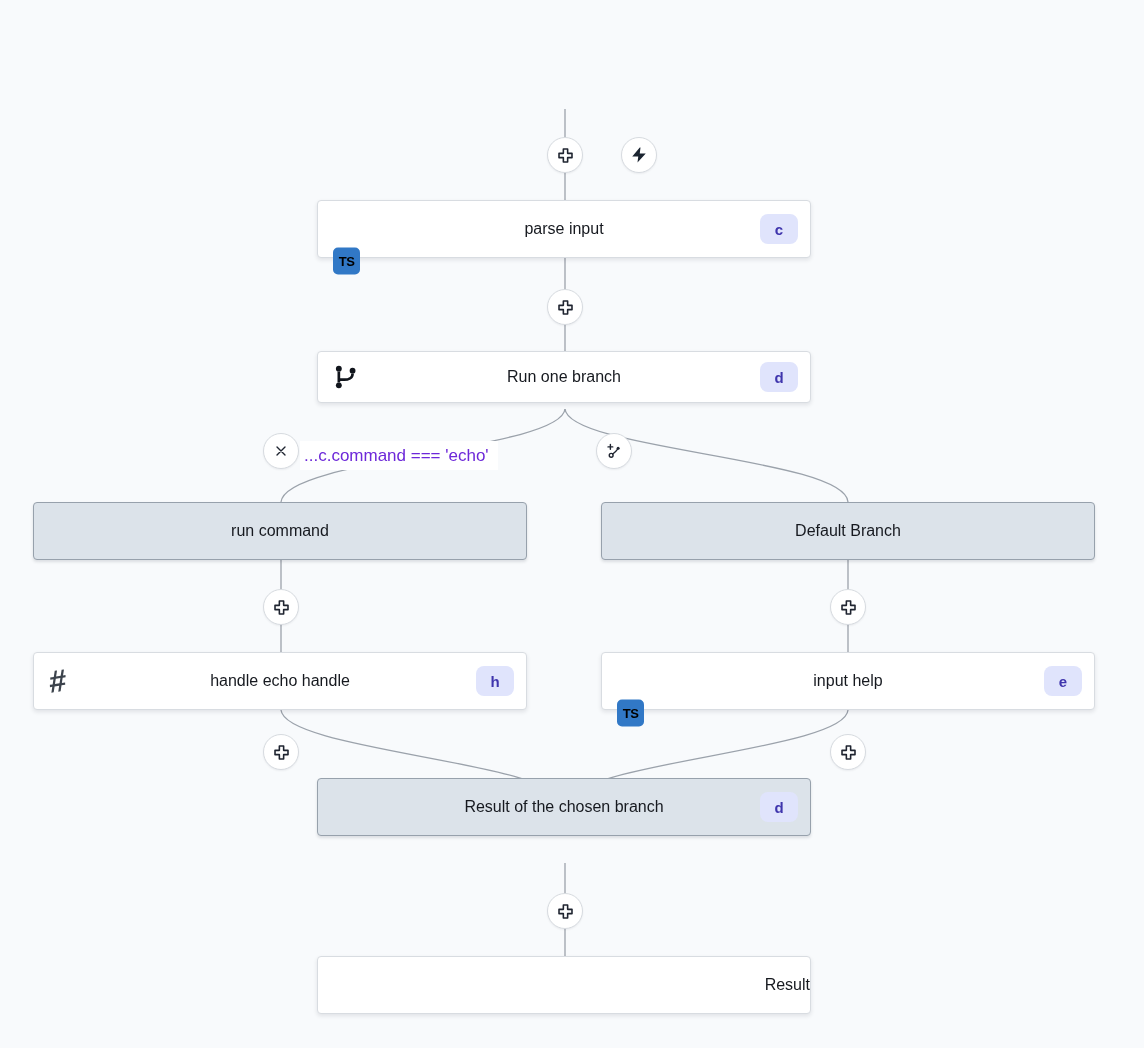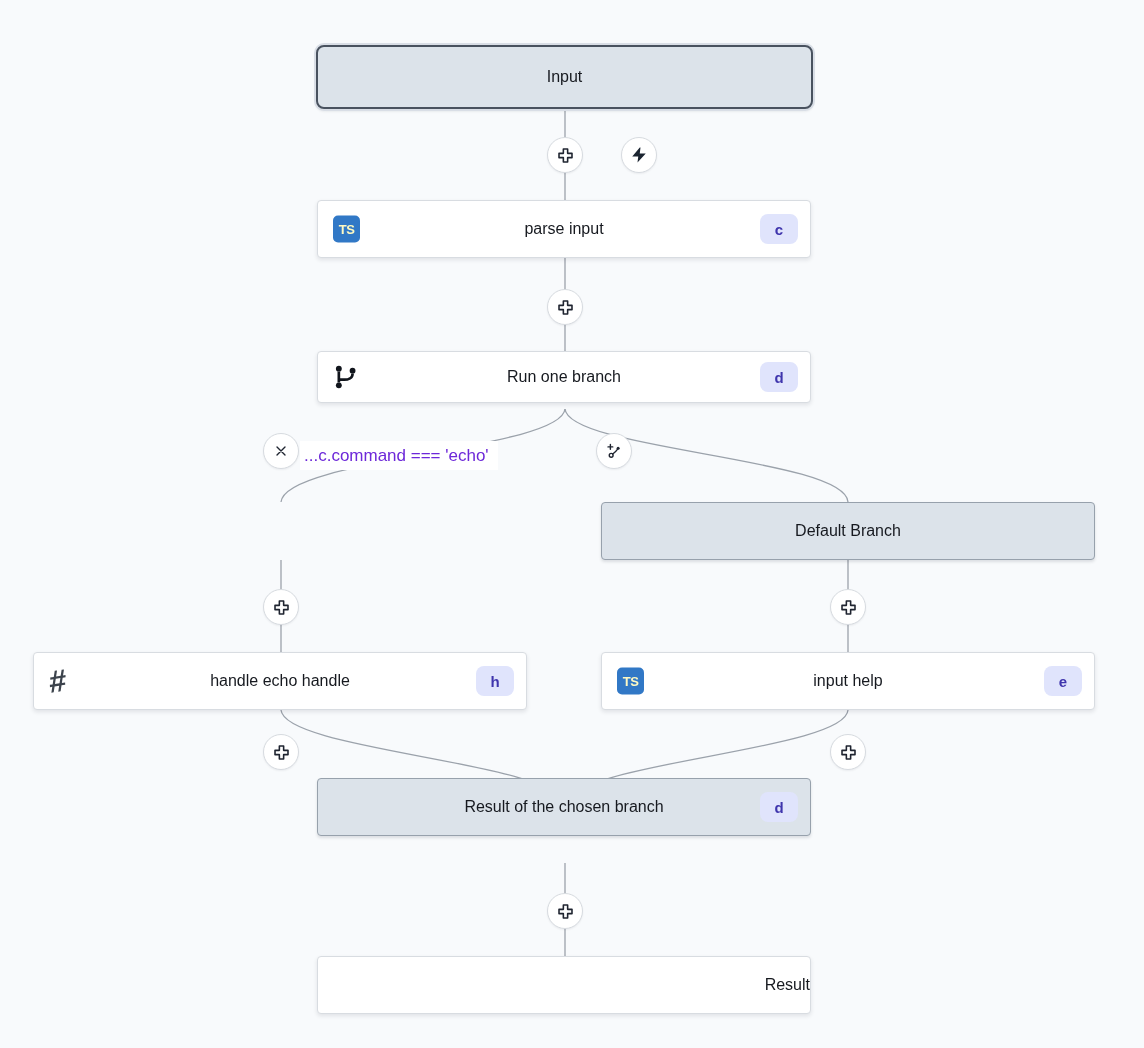--- a/index.html
+++ b/index.html
@@ -41,23 +41,23 @@
     box-shadow:0 0 0 2px #d9dee6, 0 2px 3px rgba(15,23,42,.12);
   }
   .node-icon{
     position:absolute;left:15px;top:50%;
     transform:translateY(-50%);
     display:flex;align-items:center;justify-content:center;
   }
   .ts-icon{
     width:27px;height:27px;
     background:#3178c6;border-radius:5px;
-    color:#fef9c3;font-weight:700;font-size:13px;
+    color:#000000;font-weight:700;font-size:13px;
     letter-spacing:-0.5px;
-    display:flex;align-items:center;justify-content:center;
+    display:flex;align-items:center;justify-content:center;margin-top:32px;
   }
   .hash-icon{
     font-size:31px;font-weight:900;color:#3c434c;
     transform:translateY(-50%) rotate(-9deg) skewX(-6deg);
     line-height:1;
   }
   .badge{
     position:absolute;right:12px;top:50%;
     transform:translateY(-50%);
     min-width:38px;height:30px;
@@ -94,23 +94,20 @@
     <path d="M565 258 L565 351"></path>
     <path d="M565 409 C561 450 285 458 281 502"></path>
     <path d="M565 409 C569 450 845 458 848 502"></path>
     <path d="M281 560 L281 652"></path>
     <path d="M848 560 L848 652"></path>
     <path d="M281 710 C285 751 561 762 565 805"></path>
     <path d="M848 710 C845 751 569 762 565 805"></path>
     <path d="M565 863 L565 956"></path>
   </svg>
 
-  <div class="node node-input" style="left:316px;top:45px;width:497px;height:64px;">
-    <span class="label">Input</span>
-  </div>
 
   <button class="circle-btn" style="left:547px;top:137px;">
     <svg width="19" height="19" viewBox="0 0 24 24">
       <path d="M9.3 3.8 h5.4 v5.5 h5.5 v5.4 h-5.5 v5.5 h-5.4 v-5.5 H3.8 V9.3 h5.5 Z" fill="#ffffff" stroke="#1f2430" stroke-width="2" stroke-linejoin="round"></path>
     </svg>
   </button>
   <button class="circle-btn" style="left:621px;top:137px;">
     <svg width="18" height="18" viewBox="0 0 24 24">
       <path d="M13 2 3 14 h8 l-1 8 L21 10 h-8 l1-8 Z" fill="#1b2430"></path>
     </svg>
@@ -150,20 +147,23 @@
   <div class="cond-label">...c.command === 'echo'</div>
   <button class="circle-btn" style="left:596px;top:433px;">
     <svg width="19" height="19" viewBox="0 0 24 24">
       <path d="M6.8 3.2 v6 M3.8 6.2 h6" stroke="#1f2430" stroke-width="1.8" stroke-linecap="round" fill="none"></path>
       <circle cx="7.8" cy="16.8" r="2.4" stroke="#1f2430" stroke-width="1.8" fill="none"></circle>
       <circle cx="16.6" cy="7.8" r="1.9" fill="#1f2430"></circle>
       <path d="M9.8 15.2 C12 13.6 14.4 11.2 16 9" stroke="#1f2430" stroke-width="1.8" stroke-linecap="round" fill="none"></path>
     </svg>
   </button>
 
+  <div class="node node-gray" style="left:33px;top:502px;width:494px;height:58px;">
+    <span class="label">run command</span>
+  </div>
 
   <div class="node node-gray" style="left:601px;top:502px;width:494px;height:58px;">
     <span class="label">Default Branch</span>
   </div>
 
   <button class="circle-btn" style="left:263px;top:589px;">
     <svg width="19" height="19" viewBox="0 0 24 24">
       <path d="M9.3 3.8 h5.4 v5.5 h5.5 v5.4 h-5.5 v5.5 h-5.4 v-5.5 H3.8 V9.3 h5.5 Z" fill="#ffffff" stroke="#1f2430" stroke-width="2" stroke-linejoin="round"></path>
     </svg>
   </button>

